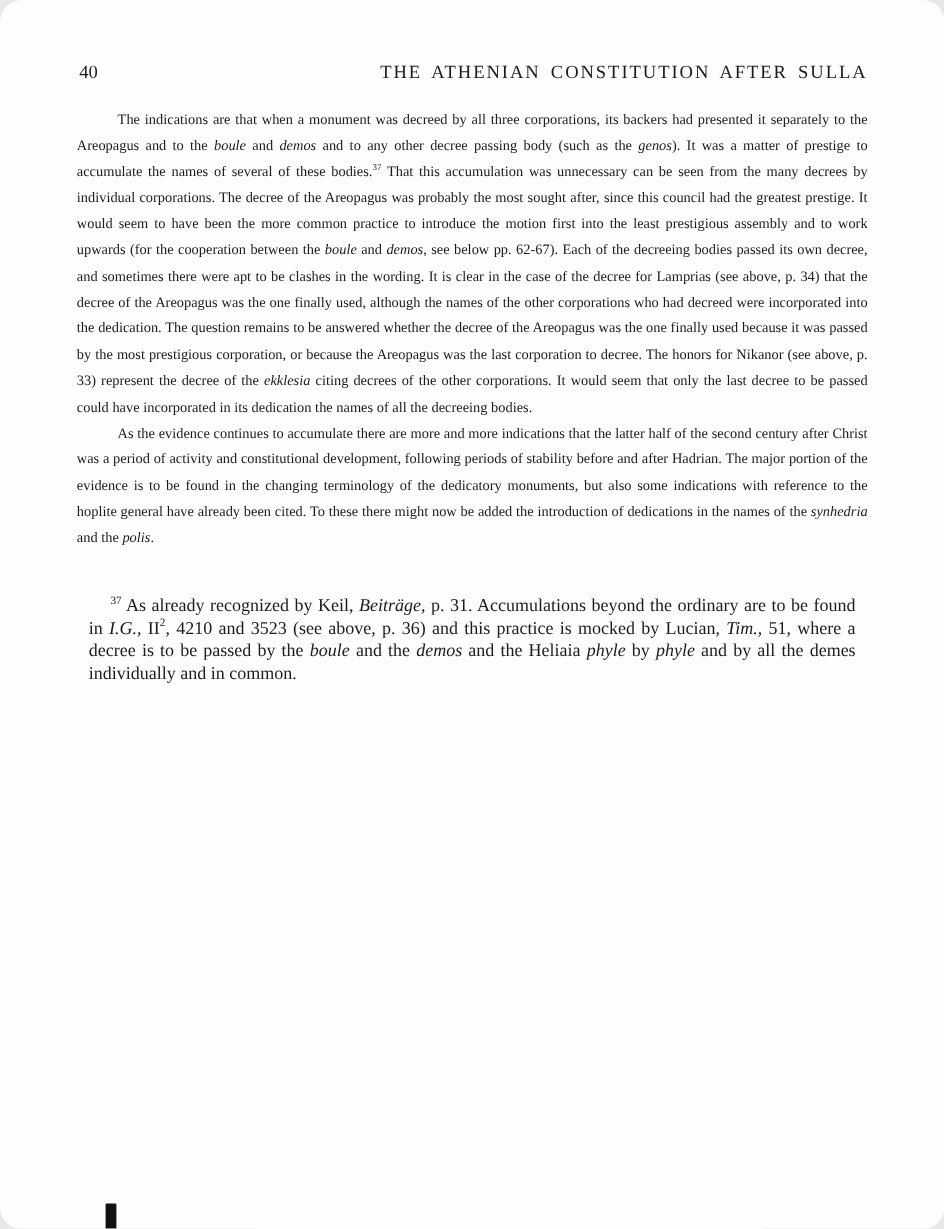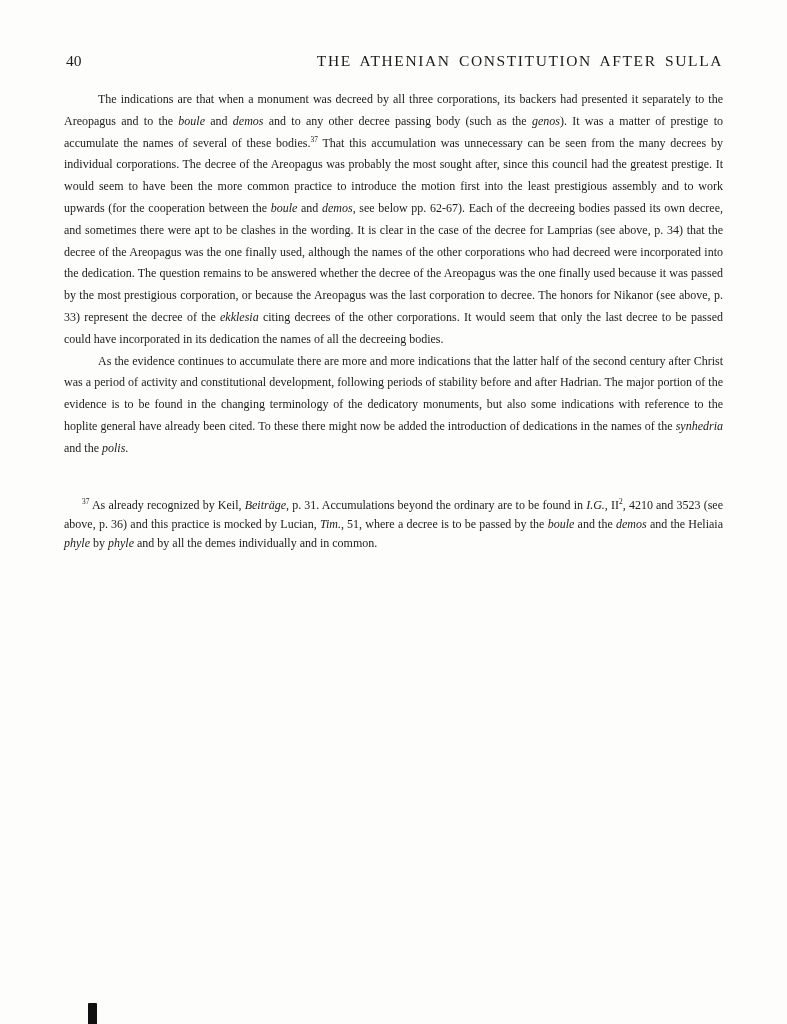--- a/index.html
+++ b/index.html
@@ -9,20 +9,21 @@
   }
   .page {
     position: relative;
     width: 787px;
     height: 1024px;
     margin: 0 auto;
     background: #fdfdfb;
     overflow: hidden;
     font-family: "Liberation Serif", "DejaVu Serif", serif;
     color: #1b1b1b;
+    border-radius: 18px;
   }
   .text-col {
     position: absolute;
     left: 64px;
     top: 50px;
     width: 659px;
   }
   .running-head {
     position: relative;
     height: 22px;
@@ -43,23 +44,23 @@
     word-spacing: 3px;
   }
   .body-para {
     margin: 0;
     font-size: 12px;
     line-height: 21.8px;
     text-align: justify;
     text-indent: 34px;
   }
   .footnote {
-    margin: 0;
+    margin: 10px;
     margin-top: 36px;
-    font-size: 12px;
+    font-size: 15px;
     line-height: 19px;
     text-align: justify;
     text-indent: 18px;
   }
   sup {
     font-size: 62%;
     line-height: 0;
   }
   .scan-artifact {
     position: absolute;

